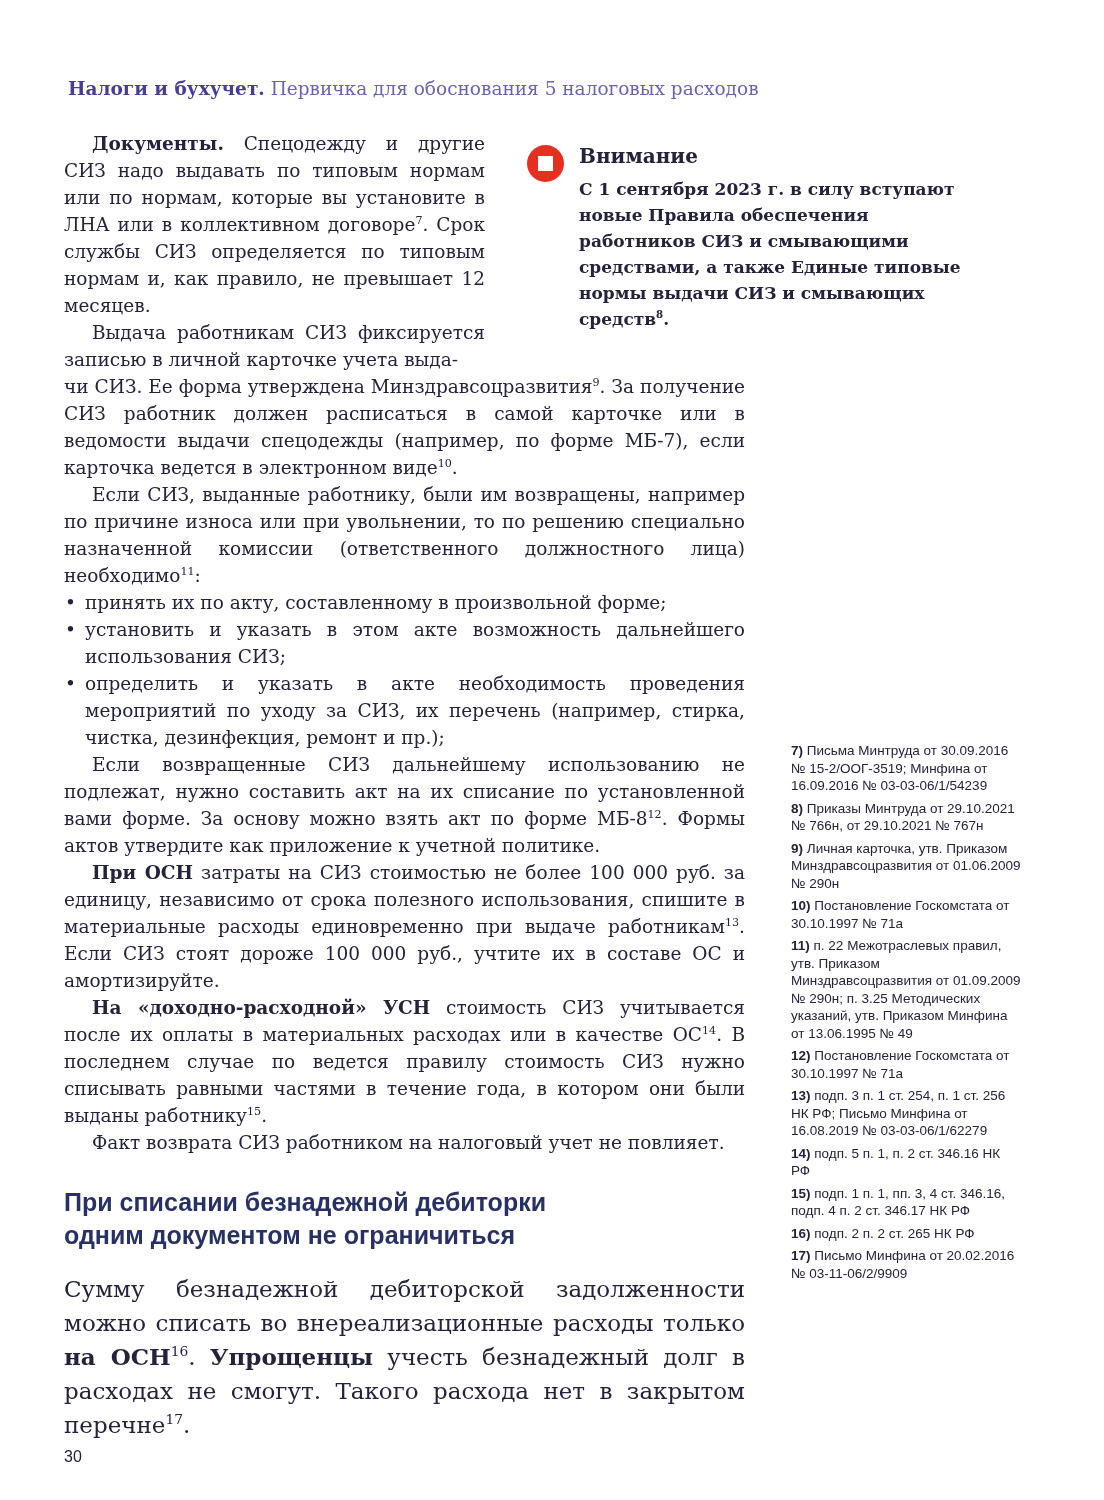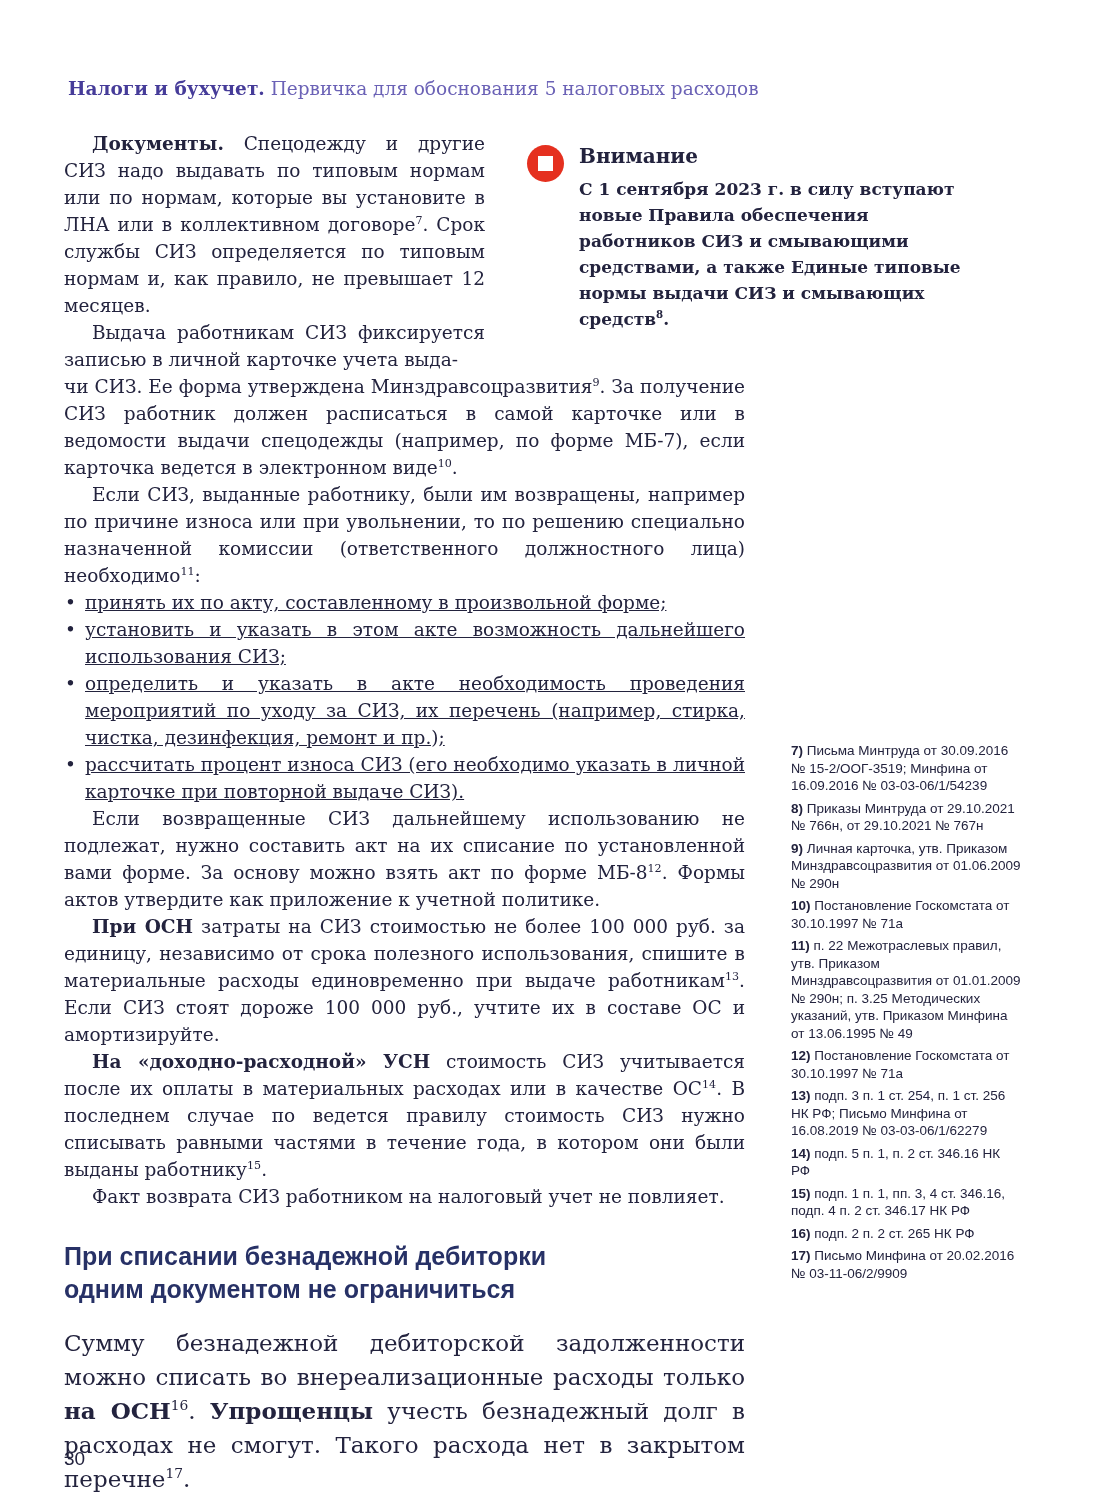--- a/index.html
+++ b/index.html
@@ -20,37 +20,37 @@
   .intro-left { width:421px; flex:0 0 421px; }
   .intro-left .para { width:421px; }
 
   .callout { position:relative; margin-left:42px; width:464px; padding:12px 0 0 52px; box-sizing:border-box; }
   .callout-icon { position:absolute; left:0; top:15px; width:37px; height:37px; border-radius:50%; background:#e5301f; }
   .callout-icon::after { content:""; position:absolute; left:11px; top:11px; width:15px; height:15px; background:#ffffff; }
   .callout-title { font-size:20px; font-weight:bold; line-height:28px; margin-bottom:6px; }
   .callout-body { font-size:17px; font-weight:bold; line-height:26px; }
 
   .bullets { margin:0; padding:0; width:681px; list-style:none; }
-  .bullets li { position:relative; padding-left:21px; font-size:18.5px; line-height:27px; text-align:justify;text-decoration:underline; }
+  .bullets li { position:relative; padding-left:21px; font-size:18.5px; line-height:27px; text-align:justify; }
   .bullets li::before { content:"\2022"; position:absolute; left:1px; }
 
   .section-heading { margin:30px 0 0 0; width:681px; font-family:"Liberation Sans", sans-serif;
     font-size:25px; line-height:33px; font-weight:bold; color:#273166; }
   .section-para { margin-top:20px; font-size:23px; line-height:34px; }
 
   sup { font-size:0.6em; line-height:0; vertical-align:super; }
   .b { font-weight:bold; }
 
   .footnotes { position:absolute; left:791px; top:742px; width:230px;
     font-family:"Liberation Sans", sans-serif; font-size:13.5px; line-height:17.5px; color:#23233e; }
   .footnote { margin-bottom:5px; }
   .fn-num { font-weight:bold; }
 
   .page-number { position:absolute; left:64px; top:1448px;
-    font-family:"Liberation Sans", sans-serif; font-size:19px; color:#23233e; }
+    font-family:"Liberation Sans", sans-serif; font-size:16px; color:#23233e; }
 </style>
 </head>
 <body>
 
 <div class="header">
   <span class="brand">Налоги и бухучет.</span><span class="subtitle"> Первичка для обоснования 5 налоговых расходов</span>
 </div>
 
 <div class="content">
 
@@ -66,21 +66,20 @@
     </div>
   </div>
 
   <p class="para no-indent"><span>чи СИЗ. Ее форма утверждена Минздравсоцразвития</span><sup>9</sup><span>. За получение СИЗ работник должен расписаться в самой карточке или в ведомости выдачи спецодежды (например, по форме МБ-7), если карточка ведется в электронном виде</span><sup>10</sup><span>.</span></p>
   <p class="para"><span>Если СИЗ, выданные работнику, были им возвращены, например по причине износа или при увольнении, то по решению специально назначенной комиссии (ответственного должностного лица) необходимо</span><sup>11</sup><span>:</span></p>
 
   <ul class="bullets">
     <li>принять их по акту, составленному в произвольной форме;</li>
     <li>установить и указать в этом акте возможность дальнейшего использования СИЗ;</li>
     <li>определить и указать в акте необходимость проведения мероприятий по уходу за СИЗ, их перечень (например, стирка, чистка, дезинфекция, ремонт и пр.);</li>
-    <li>рассчитать процент износа СИЗ (его необходимо указать в личной карточке при повторной выдаче СИЗ).</li>
   </ul>
 
   <p class="para"><span>Если возвращенные СИЗ дальнейшему использованию не подлежат, нужно составить акт на их списание по установленной вами форме. За основу можно взять акт по форме МБ-8</span><sup>12</sup><span>. Формы актов утвердите как приложение к учетной политике.</span></p>
   <p class="para"><span class="b">При ОСН</span><span> затраты на СИЗ стоимостью не более 100&nbsp;000 руб. за единицу, независимо от срока полезного использования, спишите в материальные расходы единовременно при выдаче работникам</span><sup>13</sup><span>. Если СИЗ стоят дороже 100&nbsp;000 руб., учтите их в составе ОС и амортизируйте.</span></p>
   <p class="para"><span class="b">На «доходно-расходной» УСН</span><span> стоимость СИЗ учитывается после их оплаты в материальных расходах или в качестве ОС</span><sup>14</sup><span>. В последнем случае по ведется правилу стоимость СИЗ нужно списывать равными частями в течение года, в котором они были выданы работнику</span><sup>15</sup><span>.</span></p>
   <p class="para"><span>Факт возврата СИЗ работником на налоговый учет не повлияет.</span></p>
 
   <h2 class="section-heading">
     <div>При списании безнадежной дебиторки</div>
     <div>одним документом не ограничиться</div>
@@ -88,21 +87,21 @@
 
   <p class="para no-indent section-para"><span>Сумму безнадежной дебиторской задолженности можно списать во внереализационные расходы только </span><span class="b">на ОСН</span><sup>16</sup><span>. </span><span class="b">Упрощенцы</span><span> учесть безнадежный долг в расходах не смогут. Такого расхода нет в закрытом перечне</span><sup>17</sup><span>.</span></p>
 
 </div>
 
 <div class="footnotes">
   <div class="footnote"><span class="fn-num">7)</span> <span>Письма Минтруда от 30.09.2016 № 15-2/ООГ-3519; Минфина от 16.09.2016 № 03-03-06/1/54239</span></div>
   <div class="footnote"><span class="fn-num">8)</span> <span>Приказы Минтруда от 29.10.2021 № 766н, от 29.10.2021 № 767н</span></div>
   <div class="footnote"><span class="fn-num">9)</span> <span>Личная карточка, утв. Приказом Минздравсоцразвития от 01.06.2009 № 290н</span></div>
   <div class="footnote"><span class="fn-num">10)</span> <span>Постановление Госкомстата от 30.10.1997 № 71а</span></div>
-  <div class="footnote"><span class="fn-num">11)</span> <span>п. 22 Межотраслевых правил, утв. Приказом Минздравсоцразвития от 01.01.2009 № 290н; п. 3.25 Методических указаний, утв. Приказом Минфина от 13.06.1995 № 49</span></div>
+  <div class="footnote"><span class="fn-num">11)</span> <span>п. 22 Межотраслевых правил, утв. Приказом Минздравсоцразвития от 01.09.2009 № 290н; п. 3.25 Методических указаний, утв. Приказом Минфина от 13.06.1995 № 49</span></div>
   <div class="footnote"><span class="fn-num">12)</span> <span>Постановление Госкомстата от 30.10.1997 № 71а</span></div>
   <div class="footnote"><span class="fn-num">13)</span> <span>подп. 3 п. 1 ст. 254, п. 1 ст. 256 НК РФ; Письмо Минфина от 16.08.2019 № 03-03-06/1/62279</span></div>
   <div class="footnote"><span class="fn-num">14)</span> <span>подп. 5 п. 1, п. 2 ст. 346.16 НК РФ</span></div>
   <div class="footnote"><span class="fn-num">15)</span> <span>подп. 1 п. 1, пп. 3, 4 ст. 346.16, подп. 4 п. 2 ст. 346.17 НК РФ</span></div>
   <div class="footnote"><span class="fn-num">16)</span> <span>подп. 2 п. 2 ст. 265 НК РФ</span></div>
   <div class="footnote"><span class="fn-num">17)</span> <span>Письмо Минфина от 20.02.2016 № 03-11-06/2/9909</span></div>
 </div>
 
 <div class="page-number">30</div>
 

